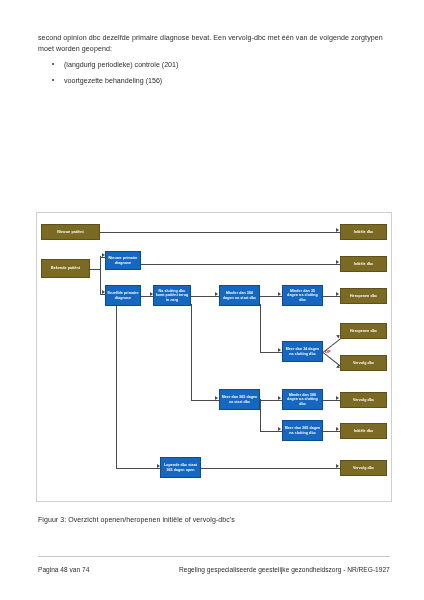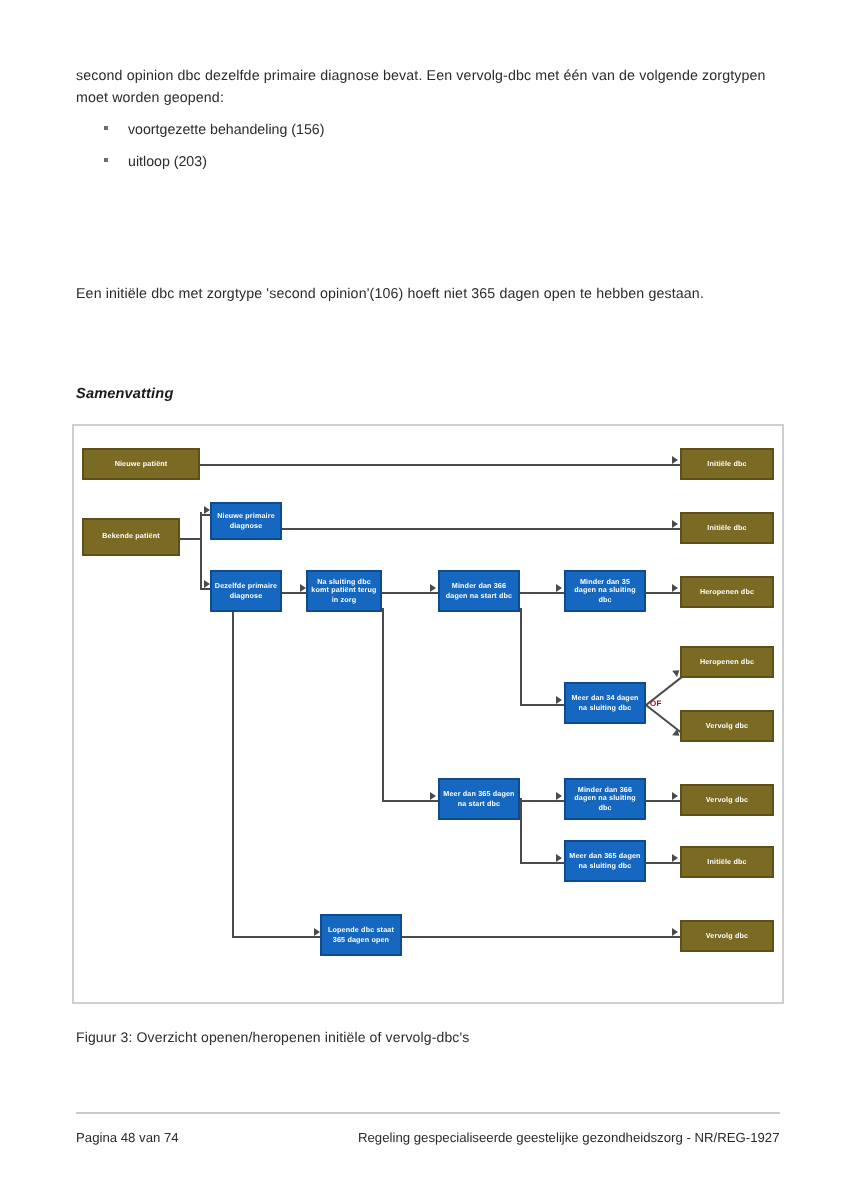--- a/index.html
+++ b/index.html
@@ -178,32 +178,30 @@
 </head>
 <body>
 
 <div class="page">
 
   <div class="para" id="intro-paragraph">second opinion dbc dezelfde primaire diagnose bevat. Een vervolg-dbc met één van de volgende zorgtypen moet worden geopend:</div>
 
   <ul class="bullets">
     <li>
       <span class="bullet-dot"></span>
-      <span>voortgezette behandeling (156)</span>
+      <span>(langdurig periodieke) controle (201)</span>
     </li>
     <li>
       <span class="bullet-dot"></span>
-      <span>uitloop (203)</span>
+      <span>voortgezette behandeling (156)</span>
     </li>
   </ul>
 
 
-  <div class="para" id="letop-text">Een initiële dbc met zorgtype 'second opinion'(106) hoeft niet 365 dagen open te hebben gestaan.</div>
-
-  <div class="para" id="samenvatting-heading">Samenvatting</div>
+
 
   <div id="diagram-frame"></div>
 
   <div id="diagram">
 
     <div class="edge h" style="left:100px; top:231.5px; width:240px;"></div>
     <div class="arrow right" style="left:336px; top:227.5px;"></div>
 
     <div class="edge h" style="left:90px; top:268.5px; width:10px;"></div>
     <div class="edge v" style="left:99.5px; top:256px; width:0.8px; height:38px;"></div>

